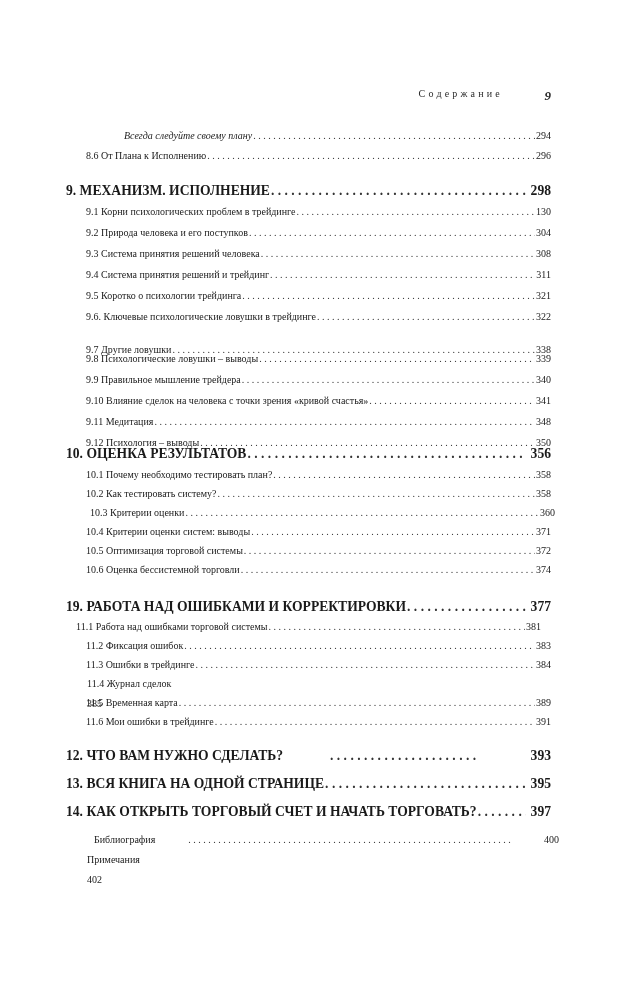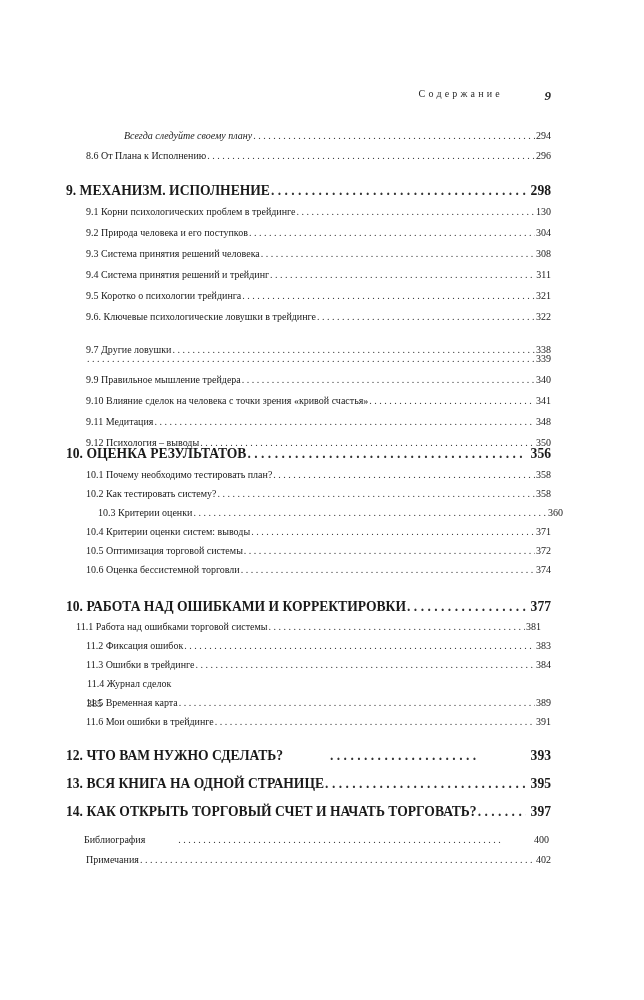--- a/index.html
+++ b/index.html
@@ -74,20 +74,21 @@
       <span class="lbl">9.6. Ключевые психологические ловушки в трейдинге</span>
       <span class="dots"></span>
       <span class="pg">322</span>
     </div>
   <div class="row" style="top:340px;left:86px;width:465px;">
       <span class="lbl">9.7 Другие ловушки</span>
       <span class="dots"></span>
       <span class="pg">338</span>
     </div>
   <div class="row" style="top:349px;left:86px;width:465px;">
+      <span class="lbl">9.8 Психологические ловушки – выводы</span>
       <span class="dots"></span>
       <span class="pg">339</span>
     </div>
   <div class="row" style="top:370px;left:86px;width:465px;">
       <span class="lbl">9.9 Правильное мышление трейдера</span>
       <span class="dots"></span>
       <span class="pg">340</span>
     </div>
   <div class="row" style="top:391px;left:86px;width:465px;">
       <span class="lbl">9.10 Влияние сделок на человека с точки зрения «кривой счастья»</span>
@@ -113,21 +114,21 @@
   <div class="row" style="top:465px;left:86px;width:465px;">
       <span class="lbl">10.1 Почему необходимо тестировать план?</span>
       <span class="dots"></span>
       <span class="pg">358</span>
     </div>
   <div class="row" style="top:484px;left:86px;width:465px;">
       <span class="lbl">10.2 Как тестировать систему?</span>
       <span class="dots"></span>
       <span class="pg">358</span>
     </div>
-  <div class="row" style="top:503px;left:98px;width:465px;">
+  <div class="row" style="top:503px;left:90px;width:465px;">
       <span class="lbl">10.3 Критерии оценки</span>
       <span class="dots"></span>
       <span class="pg">360</span>
     </div>
   <div class="row" style="top:522px;left:86px;width:465px;">
       <span class="lbl">10.4 Критерии оценки систем: выводы</span>
       <span class="dots"></span>
       <span class="pg">371</span>
     </div>
   <div class="row" style="top:541px;left:86px;width:465px;">
@@ -135,21 +136,21 @@
       <span class="dots"></span>
       <span class="pg">372</span>
     </div>
   <div class="row" style="top:560px;left:86px;width:465px;">
       <span class="lbl">10.6 Оценка бессистемной торговли</span>
       <span class="dots"></span>
       <span class="pg">374</span>
     </div>
 
   <div class="row chapter" style="top:597px;left:66px;width:485px;">
-    <span class="lbl">10. РАБОТА НАД ОШИБКАМИ И КОРРЕКТИРОВКИ</span>
+    <span class="lbl">19. РАБОТА НАД ОШИБКАМИ И КОРРЕКТИРОВКИ</span>
       <span class="dots"></span>
       <span class="pg">377</span>
   </div>
   <div class="row" style="top:617px;left:76px;width:465px;font-family:Liberation Serif, serif;">
       <span class="lbl">11.1 Работа над ошибками торговой системы</span>
       <span class="dots"></span>
       <span class="pg">381</span>
     </div>
   <div class="row" style="top:636px;left:86px;width:465px;">
       <span class="lbl">11.2 Фиксация ошибок</span>
@@ -186,23 +187,23 @@
     <span class="lbl">13. ВСЯ КНИГА НА ОДНОЙ СТРАНИЦЕ</span>
       <span class="dots"></span>
       <span class="pg">395</span>
   </div>
   <div class="row chapter" style="top:802px;left:66px;width:485px;">
     <span class="lbl">14. КАК ОТКРЫТЬ ТОРГОВЫЙ СЧЕТ И НАЧАТЬ ТОРГОВАТЬ?</span>
       <span class="dots"></span>
       <span class="pg">397</span>
   </div>
 
-  <div class="row" style="top:830px;left:84px;width:465px;gap:32px;">
+  <div class="row" style="top:830px;left:94px;width:465px;gap:32px;">
       <span class="lbl">Библиография</span>
       <span class="dots"></span>
       <span class="pg">400</span>
     </div>
-  <div class="row" style="top:850px;left:86px;width:465px;">
+  <div class="row" style="top:850px;left:86px;width:465px;flex-direction:column;">
       <span class="lbl">Примечания</span>
       <span class="dots"></span>
       <span class="pg">402</span>
     </div>
 </div>
 
 </body></html>

